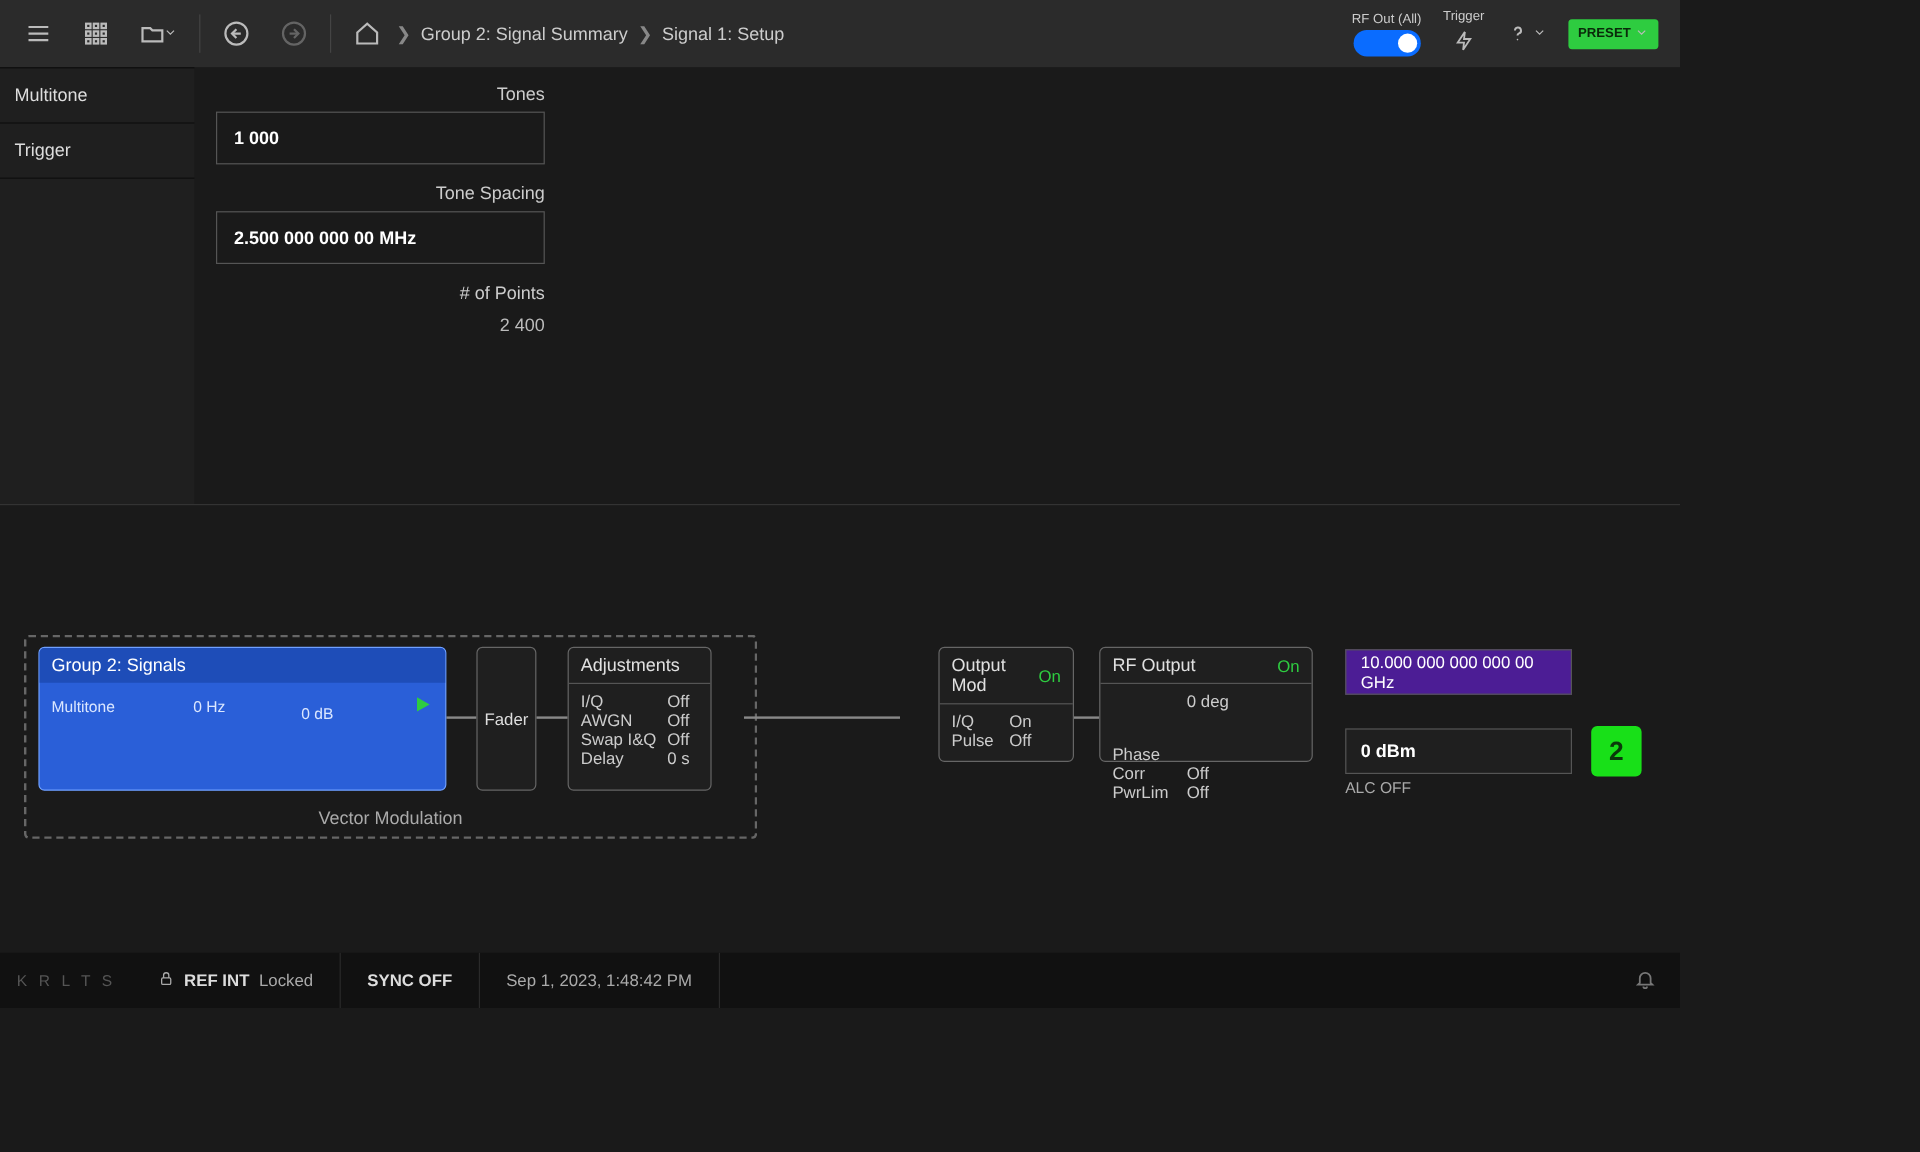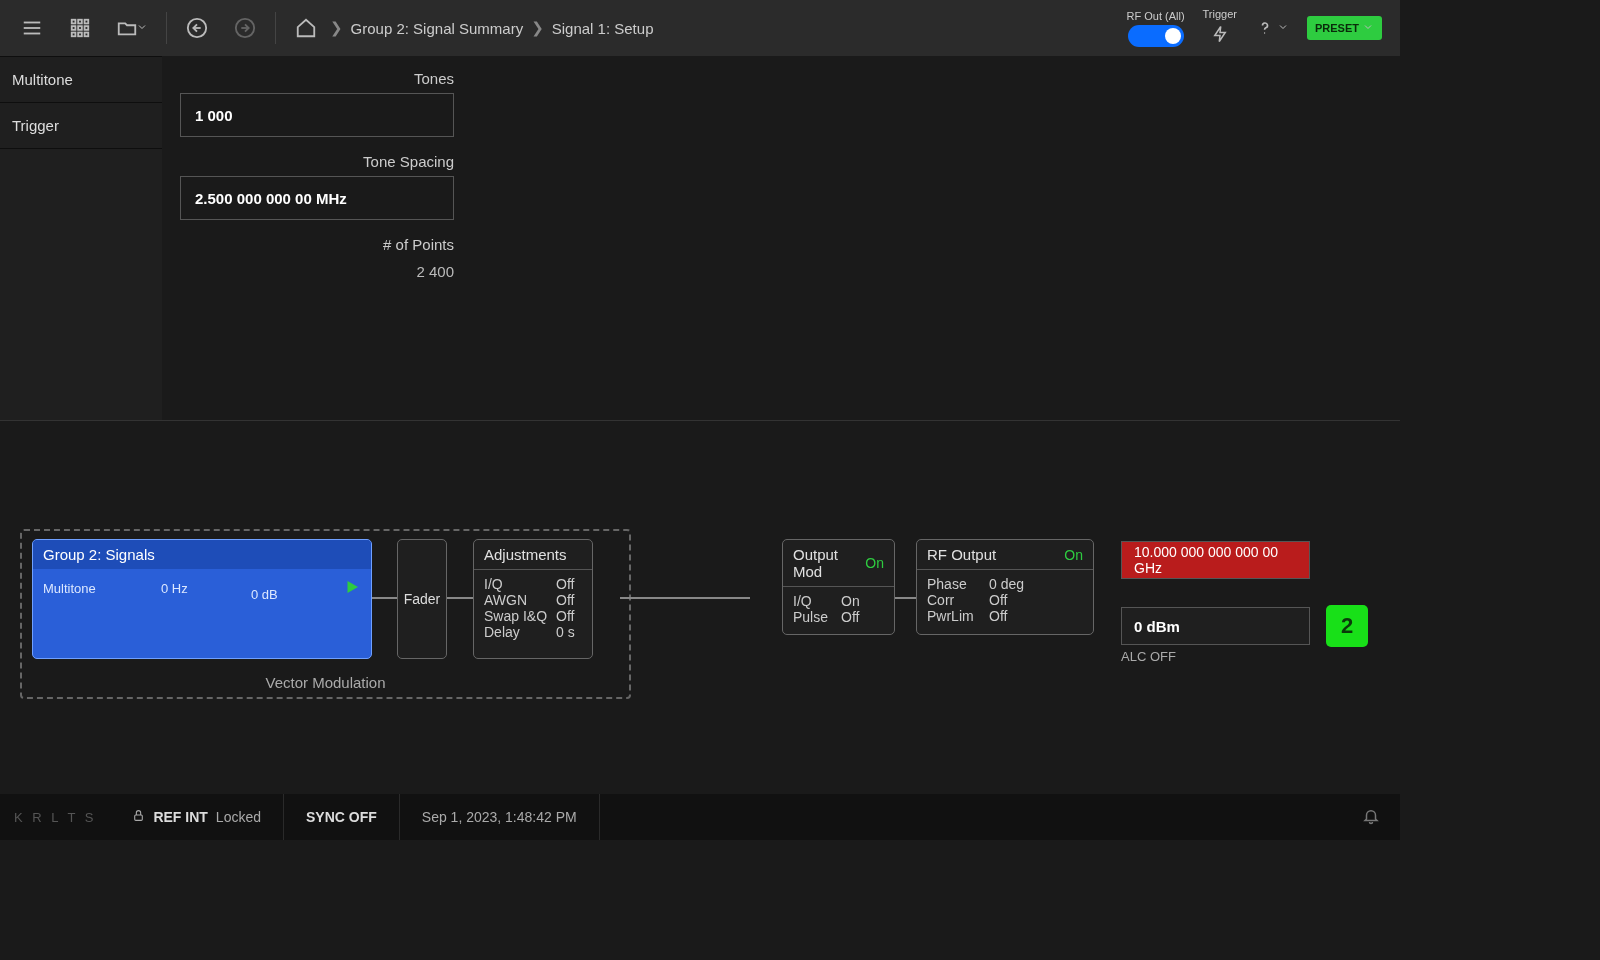--- a/index.html
+++ b/index.html
@@ -60,21 +60,21 @@
   .fader { left:397px; top:118px; width:50px; height:120px; display:flex; align-items:center; justify-content:center; color:#ddd; font-size:14px; }
 
   .adjust { left:473px; top:118px; width:120px; height:120px; }
   .kv-row { display:flex; justify-content:flex-start; gap:0; }
   .kv-row .k { width: 72px; }
   .kv-row .v { color:#ccc; }
 
   .outmod { left:750px; top:118px; width:113px; height:96px;margin-left:32px; }
   .rfout { left:916px; top:118px; width:178px; height:96px; }
 
-  .freq-box { position:absolute; left:1121px; top:120px; width:189px; height:38px; border:1px solid #555; background:#b91c1c; display:flex; align-items:center; padding:0 12px; font-size:14px; color:#fff; }
+  .freq-box { position:absolute; left:1121px; top:120px; width:189px; height:38px; border:1px solid #555; background:#4c1d95; display:flex; align-items:center; padding:0 12px; font-size:14px; color:#fff; }
   .pow-box { position:absolute; left:1121px; top:186px; width:189px; height:38px; border:1px solid #555; background:#1f1f1f; display:flex; align-items:center; padding:0 12px; font-size:15px; color:#fff; font-weight:bold; }
   .alc-label { position:absolute; left:1121px; top:228px; font-size:13px; color:#aaa; }
   .port-badge { position:absolute; left:1326px; top:184px; width:42px; height:42px; background:#18e018; color:#0a3a0a; border-radius:5px; display:flex; align-items:center; justify-content:center; font-size:22px; font-weight:bold; }
 
   
   .wire { position:absolute; height:2px; background:#888; }
 
   
   .footer { position:absolute; left:0; right:0; bottom:0; height:46px; background:#111; display:flex; align-items:center; color:#aaa; font-size:14px; }
   .foot-cell { padding: 0 22px; height:100%; display:flex; align-items:center; gap:8px; border-right:1px solid #2a2a2a; }
@@ -265,21 +265,21 @@
       </div>
   </div>
 
   <div class="node rfout">
     <div class="node-header">
       <span>RF Output</span>
       <span class="status-on">On</span>
     </div>
     <div class="node-body" id="rfout-body">
         <div class="kv-row">
-          <span class="k" style="width: 62px;">Phase</span>
+          <span class="k" style="width: 62px; margin-top: 44px;">Phase</span>
           <span class="v">0 deg</span>
         </div>
         <div class="kv-row">
           <span class="k" style="width: 62px;">Corr</span>
           <span class="v">Off</span>
         </div>
         <div class="kv-row">
           <span class="k" style="width: 62px;">PwrLim</span>
           <span class="v">Off</span>
         </div>

